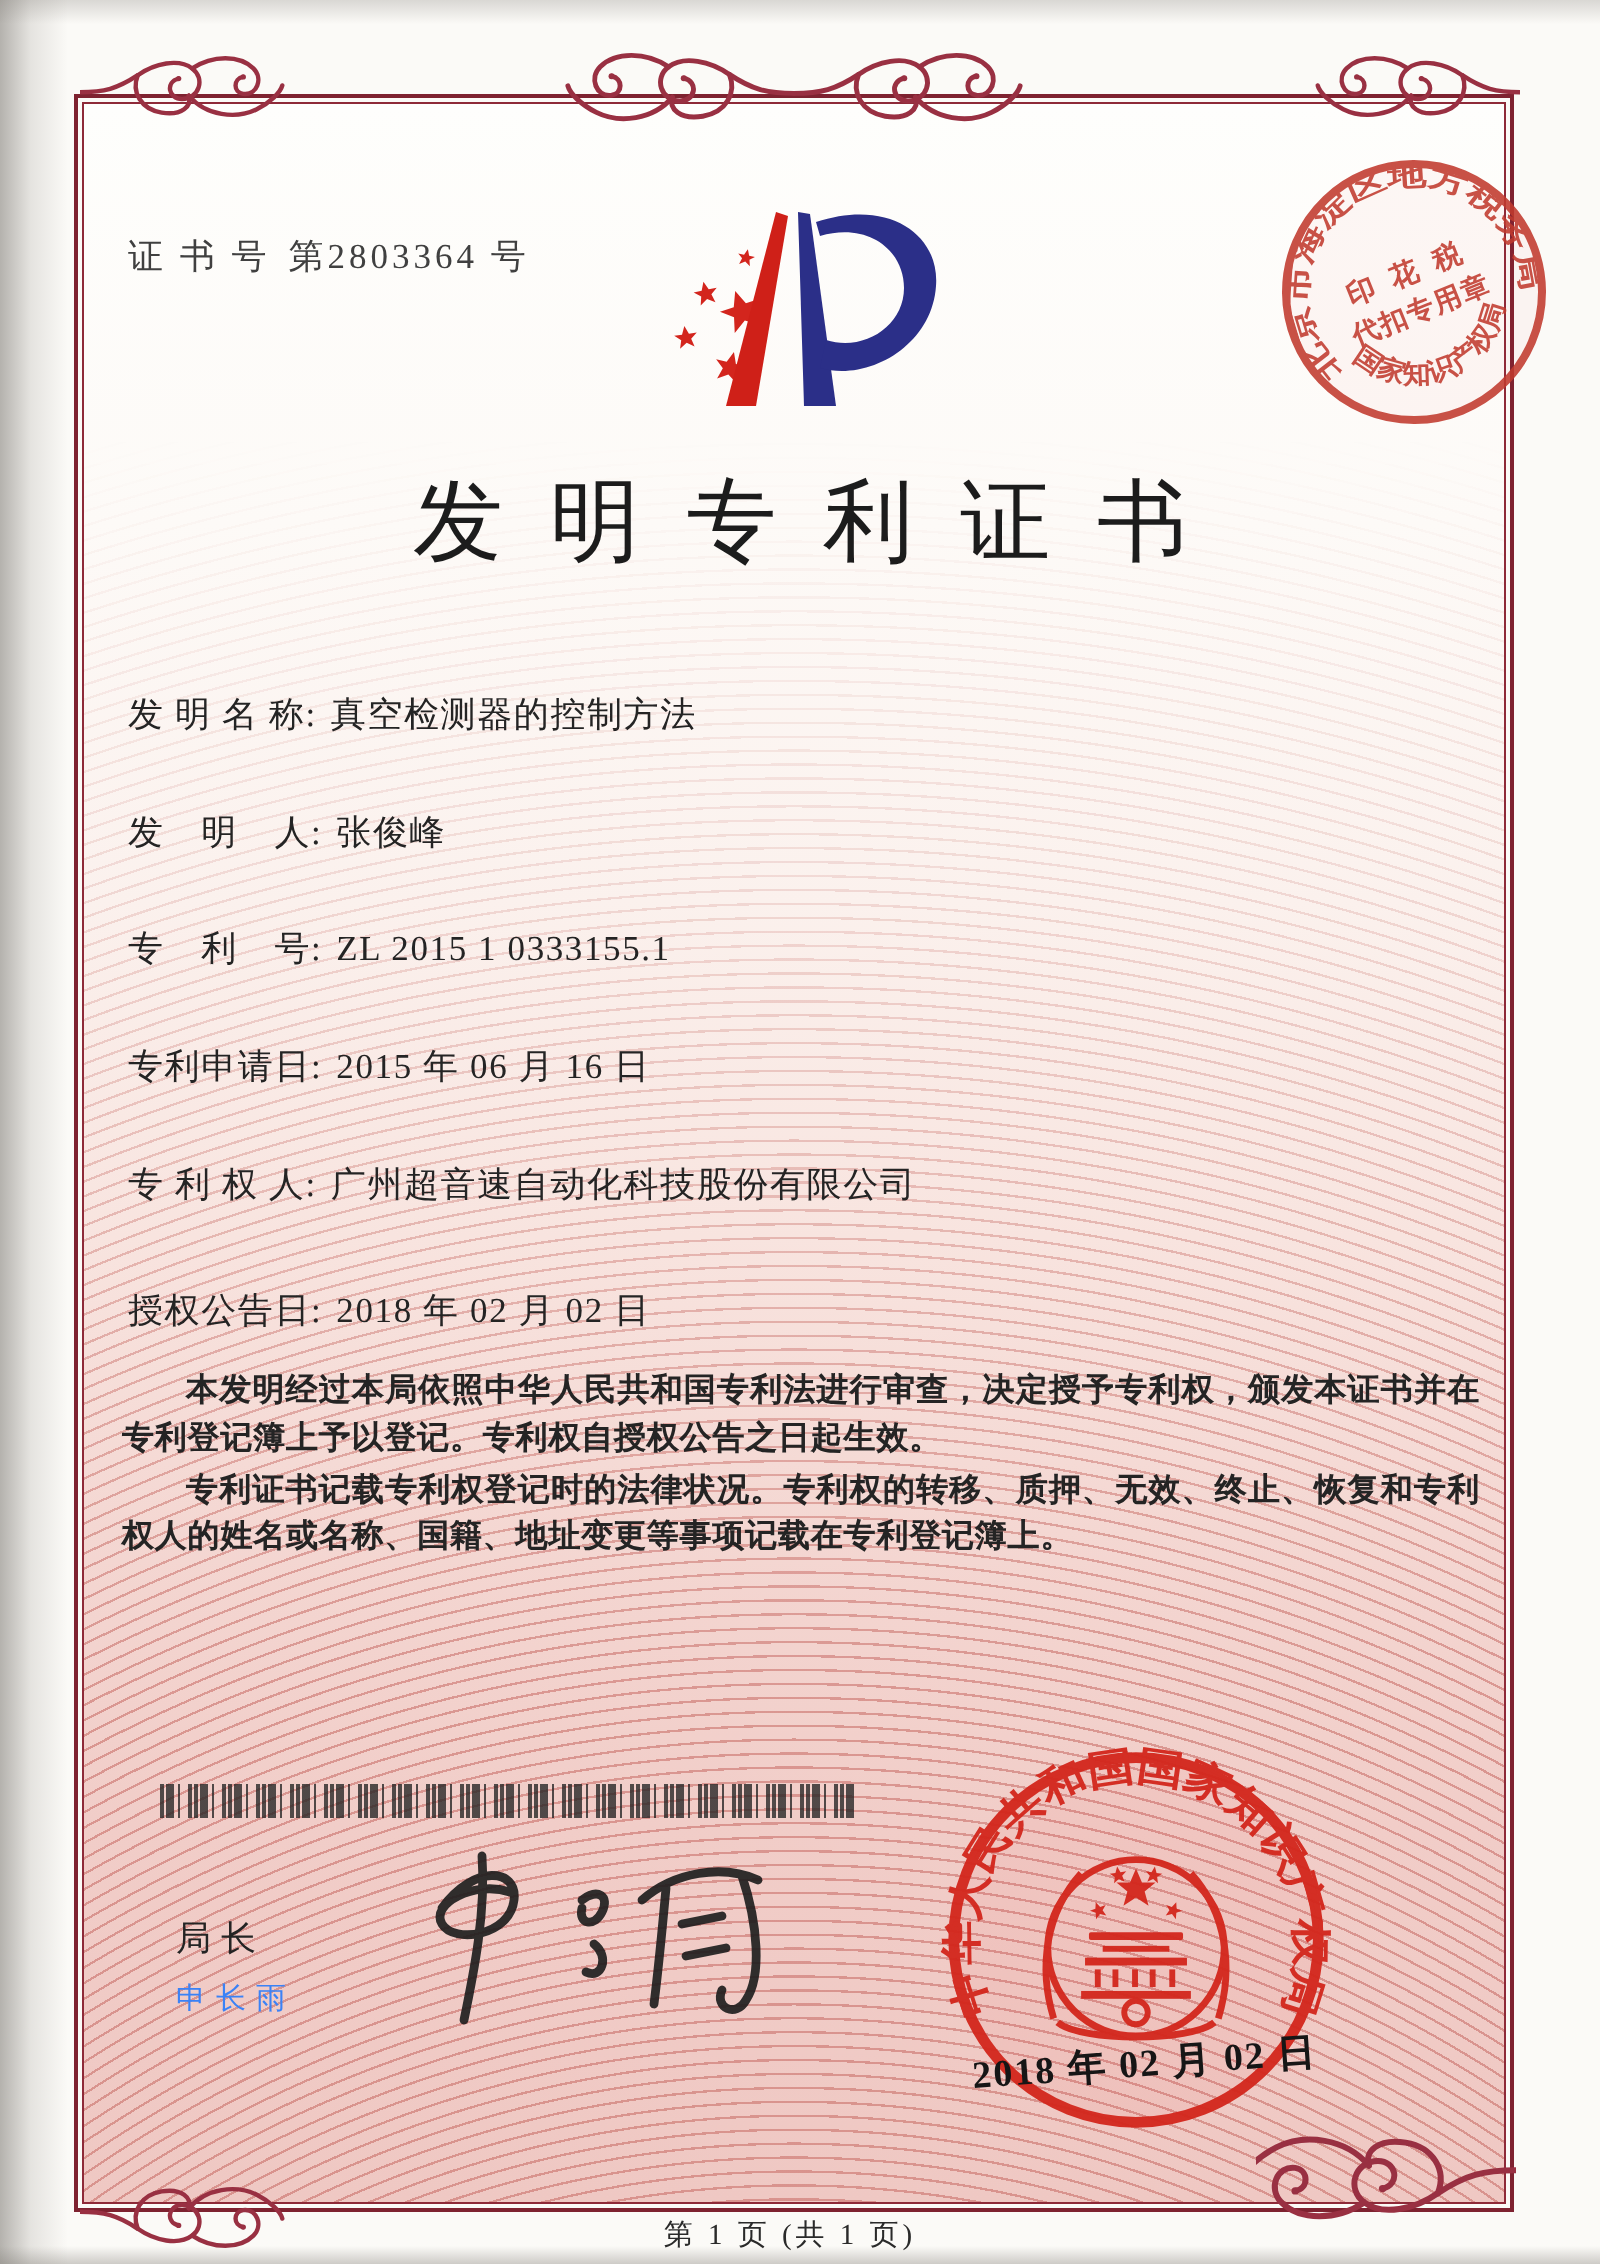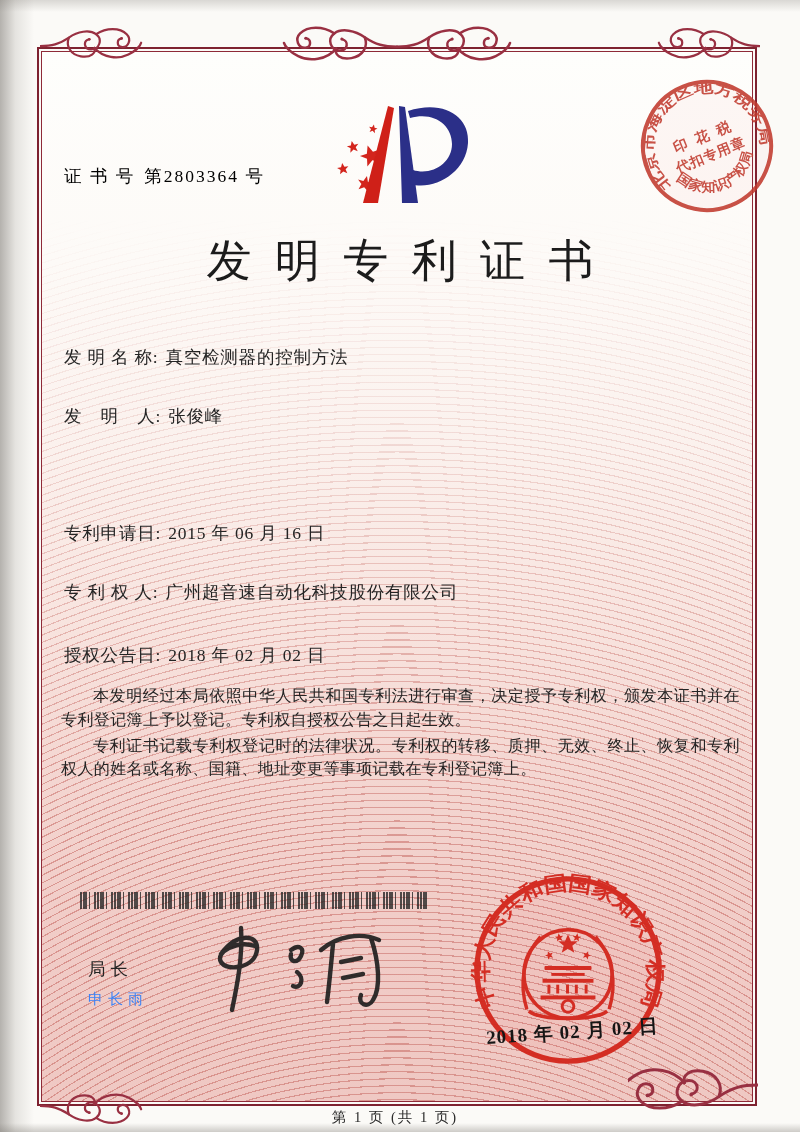--- a/index.html
+++ b/index.html
@@ -23,35 +23,35 @@
   
   .frame .bg{position:absolute;inset:3px;
     background:linear-gradient(180deg,#fefefc 0%,#fdfaf7 20%,#fbf1ed 38%,#f8e4df 54%,#f4d7d2 68%,#f1cdc8 82%,#efc8c3 100%);}
   .frame .bg::after{content:"";position:absolute;inset:0;
     background:repeating-radial-gradient(140% 110% at 50% 165%,rgba(198,104,98,.55) 0 1px,rgba(0,0,0,0) 1px 6px);
     -webkit-mask-image:linear-gradient(180deg,rgba(0,0,0,0) 0 16%,rgba(0,0,0,.3) 36%,rgba(0,0,0,.75) 58%,#000 76%);
     mask-image:linear-gradient(180deg,rgba(0,0,0,0) 0 16%,rgba(0,0,0,.3) 36%,rgba(0,0,0,.75) 58%,#000 76%);}
 
   .orn{position:absolute;pointer-events:none;}
 
-  .cert-no{position:absolute;left:64px;top:116px;font-size:17.5px;letter-spacing:2px;color:#000000;margin-top:48px;}
+  .cert-no{position:absolute;left:64px;top:116px;font-size:17.5px;letter-spacing:2px;color:#404040;}
   .cert-no .num{margin-left:9px;}
 
   .logo{position:absolute;left:322px;top:99px;}
 
   .title{position:absolute;left:0;top:231px;width:800px;text-align:center;
     font-size:45px;font-weight:normal;letter-spacing:.52em;padding-left:.52em;box-sizing:border-box;color:#1c1c1c;}
 
   .field{position:absolute;left:64px;font-size:17.5px;letter-spacing:.8px;color:#242424;white-space:nowrap;}
   .field .lbl{margin-right:7px;}
   .f0{top:345px}.f1{top:404px}.f2{top:462px}.f3{top:521px}.f4{top:580px}.f5{top:643px}
 
   .body-text{position:absolute;left:61px;top:684px;width:679px;font-size:16px;
     line-height:23.8px;text-align:justify;letter-spacing:.4px;color:#242424;}
-  .body-text p{margin:0 0 2px 0;text-indent:2em;}
+  .body-text p{margin:0 0 2px 0;text-indent:2em;font-weight:bold;}
 
   .barcode{position:absolute;left:80px;top:892px;width:348px;height:17px;opacity:.78;
     background:repeating-linear-gradient(90deg,#232323 0 2px,transparent 2px 3px,#232323 3px 7px,transparent 7px 9px,#232323 9px 10px,transparent 10px 14px,#232323 14px 16px,transparent 16px 17px);}
 
   .sig-title{position:absolute;left:88px;top:957px;font-size:17.5px;letter-spacing:5px;color:#242424;}
   .sig-name{position:absolute;left:88px;top:990px;font-size:15px;letter-spacing:5px;color:#3b82f6;}
   .signature{position:absolute;left:203px;top:920px;}
 
   .seal-main{position:absolute;left:470px;top:872px;opacity:.95;}
   .seal-date{position:absolute;left:486px;top:1019px;font-size:19px;font-weight:bold;
@@ -115,20 +115,21 @@
     <use href="#star" transform="translate(43,85) scale(0.82) rotate(14)" fill="#d3251d"></use>
     <polygon points="66,7 72,9 56,104 41,104" fill="#cf2018"></polygon>
     <polygon points="77,7 83,8 96,104 80,104" fill="#2b2f88"></polygon>
     <path d="M 86,12 C 122,0 148,18 146,44 C 144,74 112,92 88,85 L 91,71 C 110,77 130,64 130,45 C 130,26 112,12 88,19 Z" fill="#2b2f88"></path>
   </svg>
 
   <div class="title">发明专利证书</div>
 
   <div class="field f0"><span class="lbl">发 明 名 称:</span><span>真空检测器的控制方法</span></div>
   <div class="field f1"><span class="lbl">发　明　人:</span><span>张俊峰</span></div>
+  <div class="field f2"><span class="lbl">专　利　号:</span><span>ZL 2015 1 0333155.1</span></div>
   <div class="field f3"><span class="lbl">专利申请日:</span><span>2015 年 06 月 16 日</span></div>
   <div class="field f4"><span class="lbl">专 利 权 人:</span><span>广州超音速自动化科技股份有限公司</span></div>
   <div class="field f5"><span class="lbl">授权公告日:</span><span>2018 年 02 月 02 日</span></div>
 
   <div class="body-text">
     <p>本发明经过本局依照中华人民共和国专利法进行审查，决定授予专利权，颁发本证书并在专利登记簿上予以登记。专利权自授权公告之日起生效。</p>
     <p>专利证书记载专利权登记时的法律状况。专利权的转移、质押、无效、终止、恢复和专利权人的姓名或名称、国籍、地址变更等事项记载在专利登记簿上。</p>
   </div>
 
   <div class="barcode"></div>

